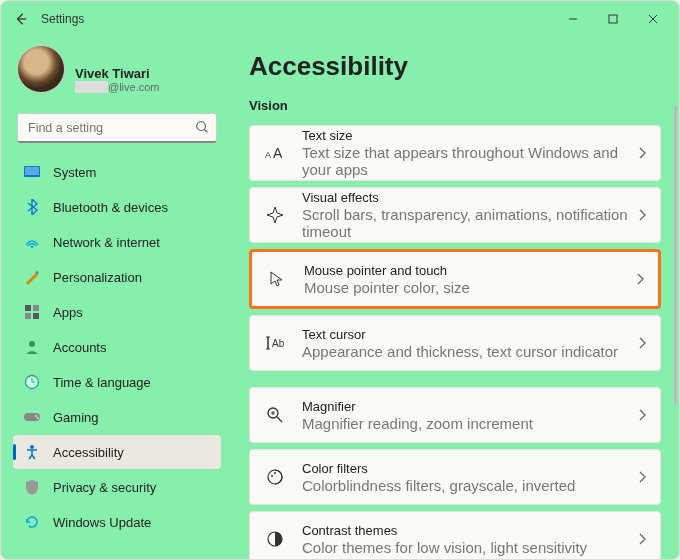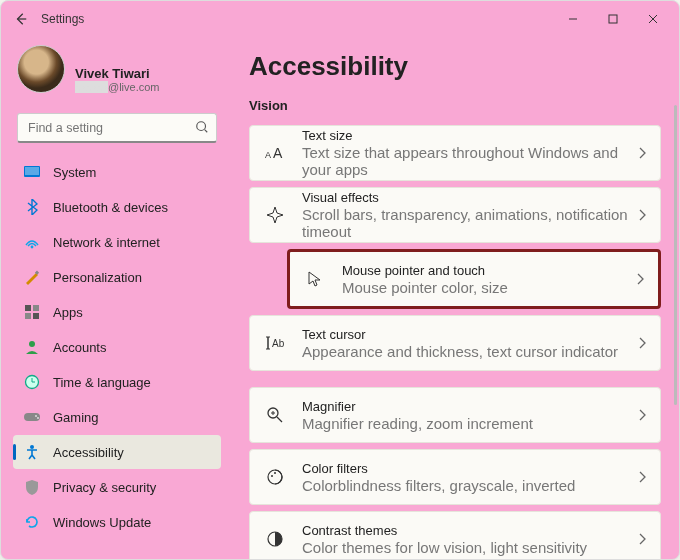--- a/index.html
+++ b/index.html
@@ -1,17 +1,17 @@
 <!DOCTYPE html>
 <html><head>
 <meta charset="utf-8">
 <style>
   * { box-sizing: border-box; margin: 0; padding: 0; font-family: "Segoe UI", sans-serif; }
   body { background: #f8f7f2; width: 680px; height: 560px; overflow: hidden; }
-  .window { width: 100%; height: 100%; background: #f9a8d4; border: 1px solid #ddd; border-radius: 8px; display: flex; flex-direction: column; box-shadow: 0 4px 16px rgba(0,0,0,0.1); }
+  .window { width: 100%; height: 100%; background: #86efac; border: 1px solid #ddd; border-radius: 8px; display: flex; flex-direction: column; box-shadow: 0 4px 16px rgba(0,0,0,0.1); }
   .titlebar { height: 36px; display: flex; align-items: center; padding: 0 6px; }
   .titlebar .back { width: 28px; height: 28px; display:flex;align-items:center;justify-content:center; cursor:pointer; }
   .titlebar .app-title { font-size: 12px; margin-left: 6px; color: #333; }
   .titlebar .spacer { flex: 1; }
   .winbtn { width: 40px; height: 28px; display:flex;align-items:center;justify-content:center; cursor:pointer; }
   .layout { flex:1; display:flex; overflow:hidden; }
   .sidebar { width: 230px; padding: 8px 10px 10px 12px; display:flex; flex-direction:column; }
   .profile { display:flex; align-items:flex-end; margin: 0 4px 12px 4px; }
   .avatar { width: 48px; height: 48px; border-radius: 50%; background: radial-gradient(circle at 40% 35%, #d7b68a 12px, #6b4a2a 20px, #3a2a1a 26px); border:1px solid #ccc; }
   .profile-text { margin-left: 10px; }
@@ -23,21 +23,21 @@
   .nav { display:flex; flex-direction:column; gap:1px; }
   .nav-item { display:flex; align-items:center; height:34px; padding:0 8px 0 10px; font-size:13px; color:#222; border-radius:4px; cursor:pointer; position:relative;text-align:right; }
   .nav-item.sel { background:#eae8df; }
   .nav-item.sel::before { content:""; position:absolute; left:0; top:9px; width:3px; height:16px; background:#0067c0; border-radius:2px; }
   .nav-icon { width:18px; height:18px; margin-right:12px; display:flex;align-items:center;justify-content:center; }
   .main { flex:1; padding: 8px 18px 10px 18px; overflow-y:auto; position:relative; }
   .scrollbar { position:absolute; right:2px; top:68px; width:3px; height:300px; background:#bbb; border-radius:2px; }
   .page-title { font-size: 26px; font-weight:600; color:#222; margin: 6px 0 16px 0; }
   .section-header { font-size:13px; font-weight:600; margin: 16px 0 12px 0; color:#222; }
   .tile { background:#fbfaf6; border:1px solid #e6e4db; border-radius:4px; height:56px; display:flex; align-items:center; padding:0 14px; margin-bottom:6px; cursor:pointer; }
-  .tile.highlight { border:3px solid #7f1d1d; height:60px;margin-left:38px; }
+  .tile.highlight { border:3px solid #f97316; height:60px; }
   .tile-icon { width:22px; height:22px; margin-right:16px; display:flex;align-items:center;justify-content:center; color:#333; }
   .tile-text { flex:1; }
   .tile-title { font-size:13px; color:#222; }
   .tile-sub { font-size:15px; color:#777; margin-top:1px; }
   .chev { color:#666; }
   .gap { height:10px; }
   svg { display:block; }
 </style>
 </head>
 <body>

